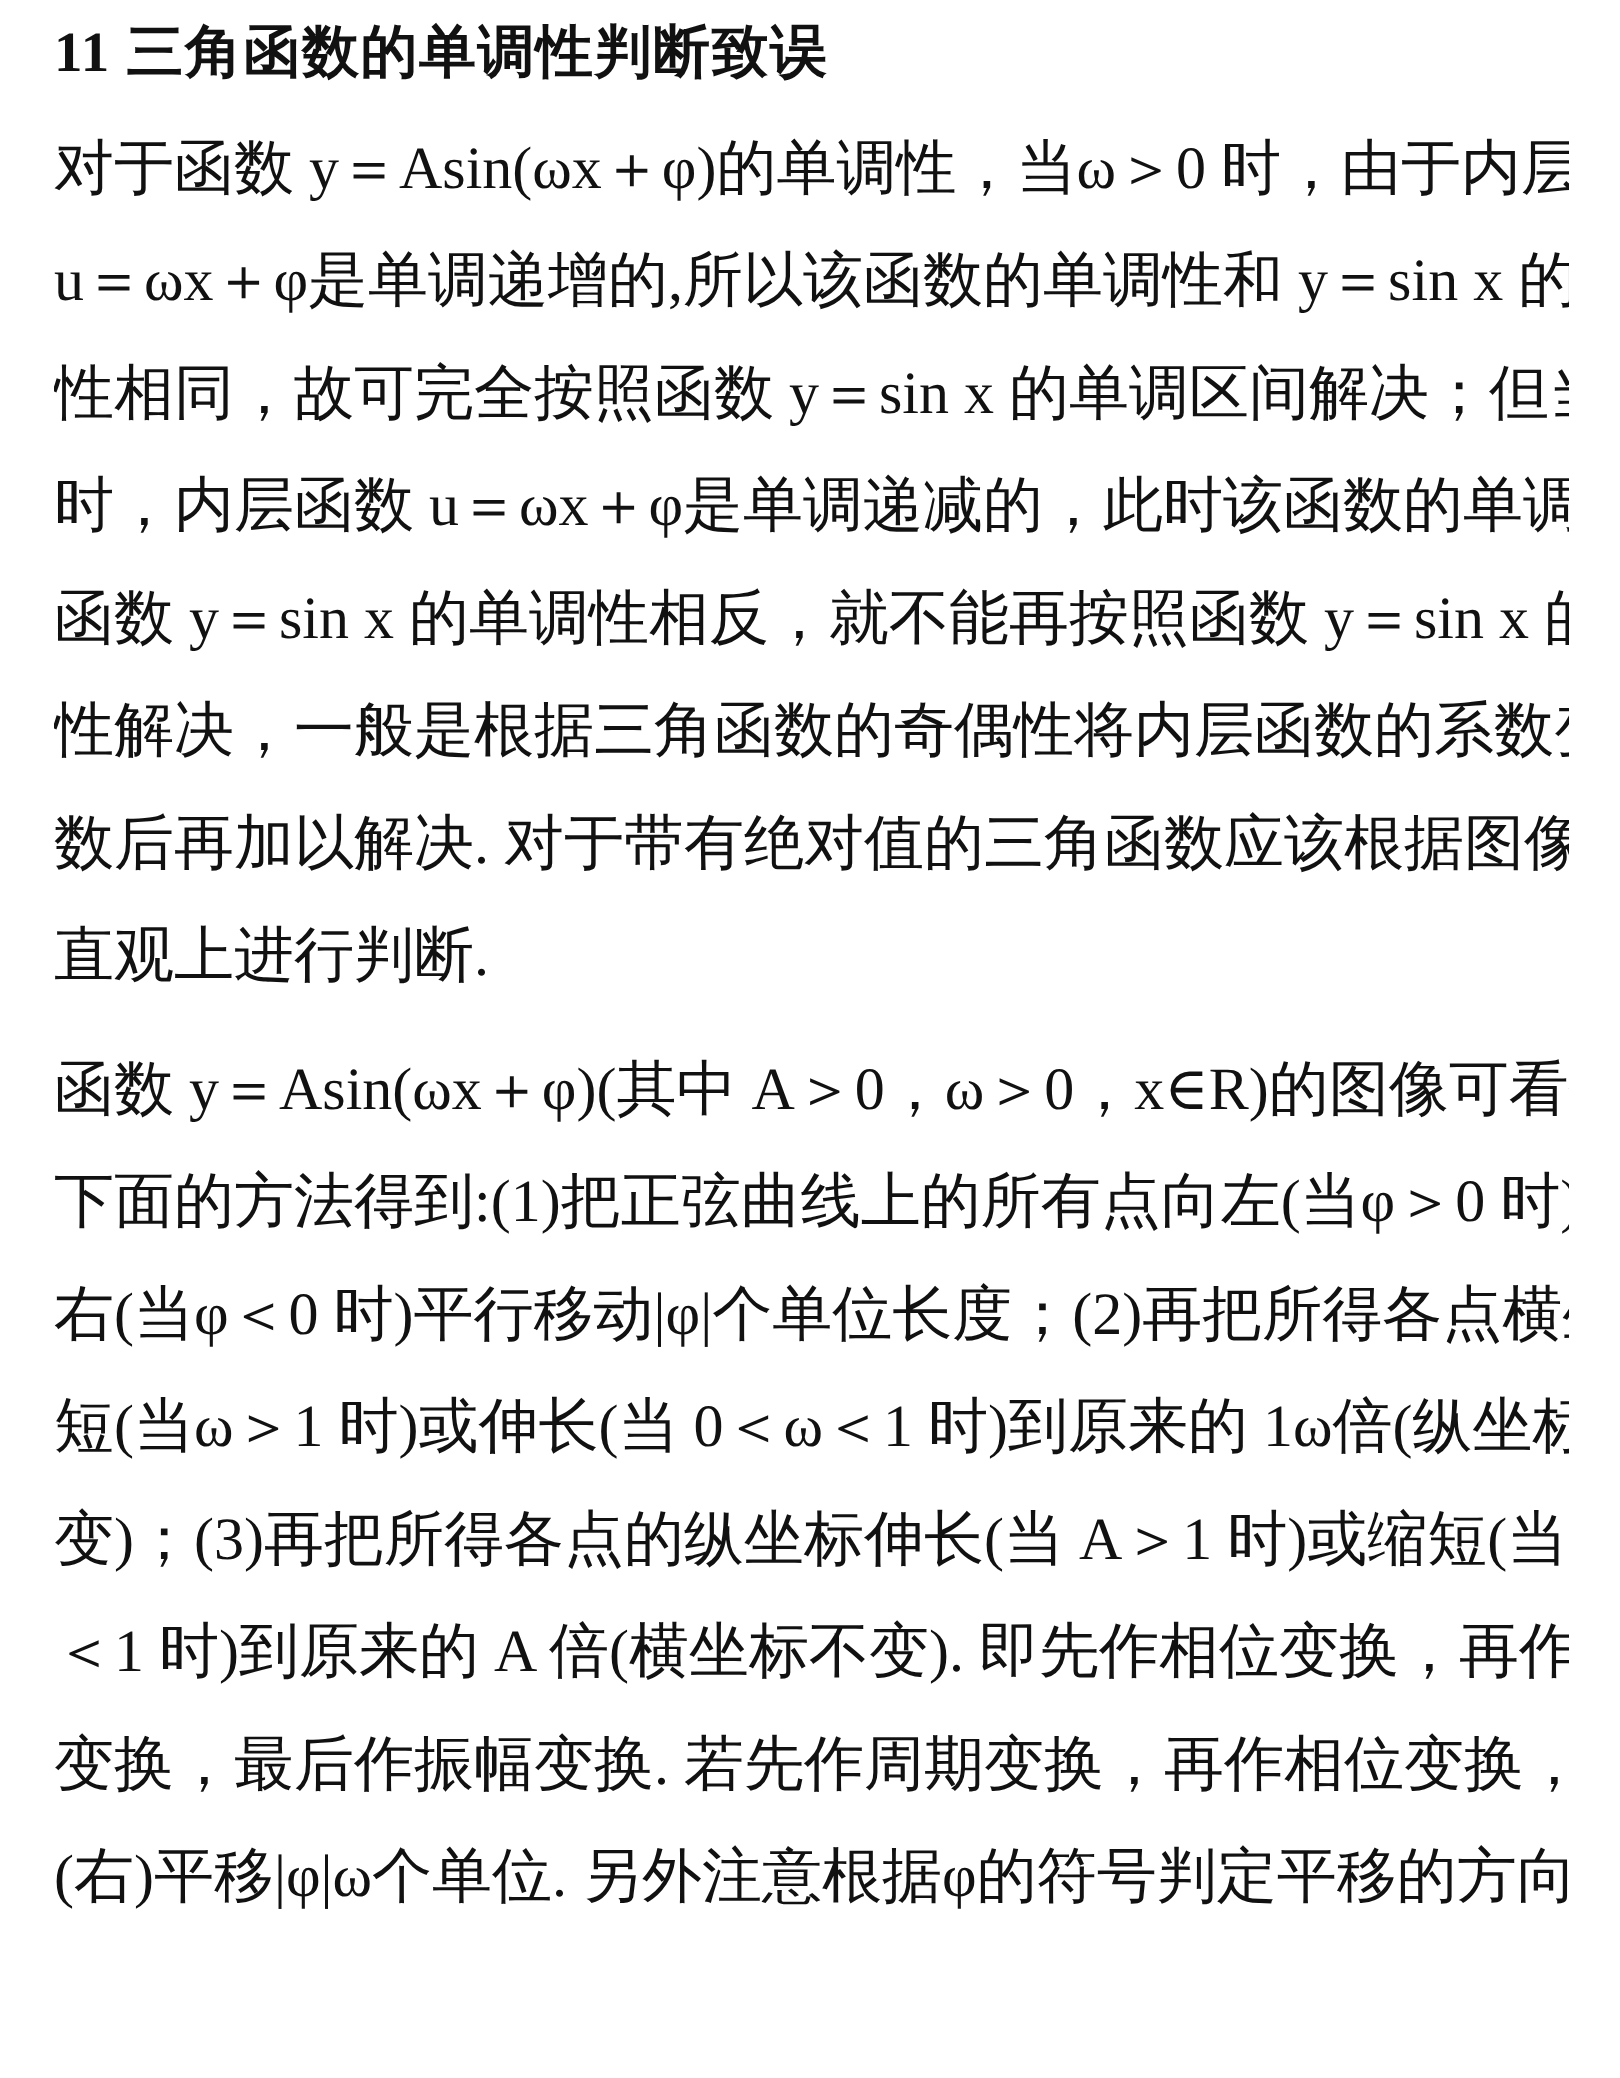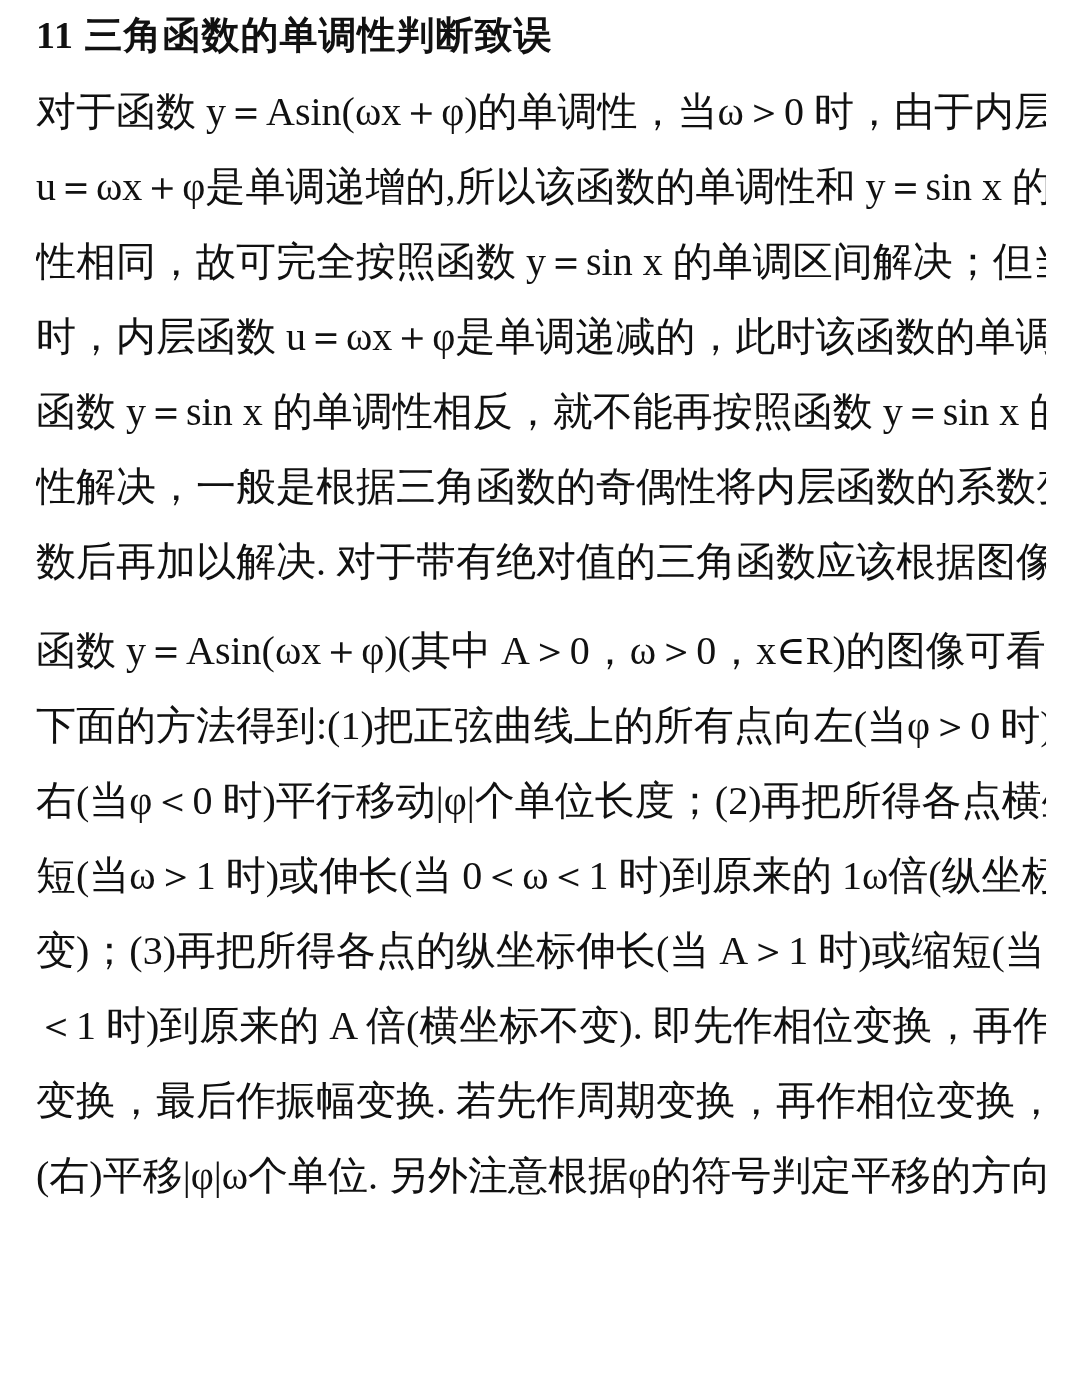--- a/index.html
+++ b/index.html
@@ -53,20 +53,21 @@
   <h1 class="section-heading">11 三角函数的单调性判断致误</h1>
 
   <div class="para para-first-gap">
     <div class="line">对于函数 y＝Asin(ωx＋φ)的单调性，当ω＞0 时，由于内层函数</div>
     <div class="line">u＝ωx＋φ是单调递增的,所以该函数的单调性和 y＝sin x 的单调</div>
     <div class="line">性相同，故可完全按照函数 y＝sin x 的单调区间解决；但当ω＜0</div>
     <div class="line">时，内层函数 u＝ωx＋φ是单调递减的，此时该函数的单调性和</div>
     <div class="line">函数 y＝sin x 的单调性相反，就不能再按照函数 y＝sin x 的单调</div>
     <div class="line">性解决，一般是根据三角函数的奇偶性将内层函数的系数变为正</div>
     <div class="line">数后再加以解决. 对于带有绝对值的三角函数应该根据图像，从</div>
+    <div class="line last">直观上进行判断.</div>
   </div>
 
 
   <div class="para para-first-gap">
     <div class="line">函数 y＝Asin(ωx＋φ)(其中 A＞0，ω＞0，x∈R)的图像可看作由</div>
     <div class="line">下面的方法得到:(1)把正弦曲线上的所有点向左(当φ＞0 时)或向</div>
     <div class="line">右(当φ＜0 时)平行移动|φ|个单位长度；(2)再把所得各点横坐标缩</div>
     <div class="line">短(当ω＞1 时)或伸长(当 0＜ω＜1 时)到原来的 1ω倍(纵坐标不</div>
     <div class="line">变)；(3)再把所得各点的纵坐标伸长(当 A＞1 时)或缩短(当 0＜A</div>
     <div class="line">＜1 时)到原来的 A 倍(横坐标不变). 即先作相位变换，再作周期</div>

